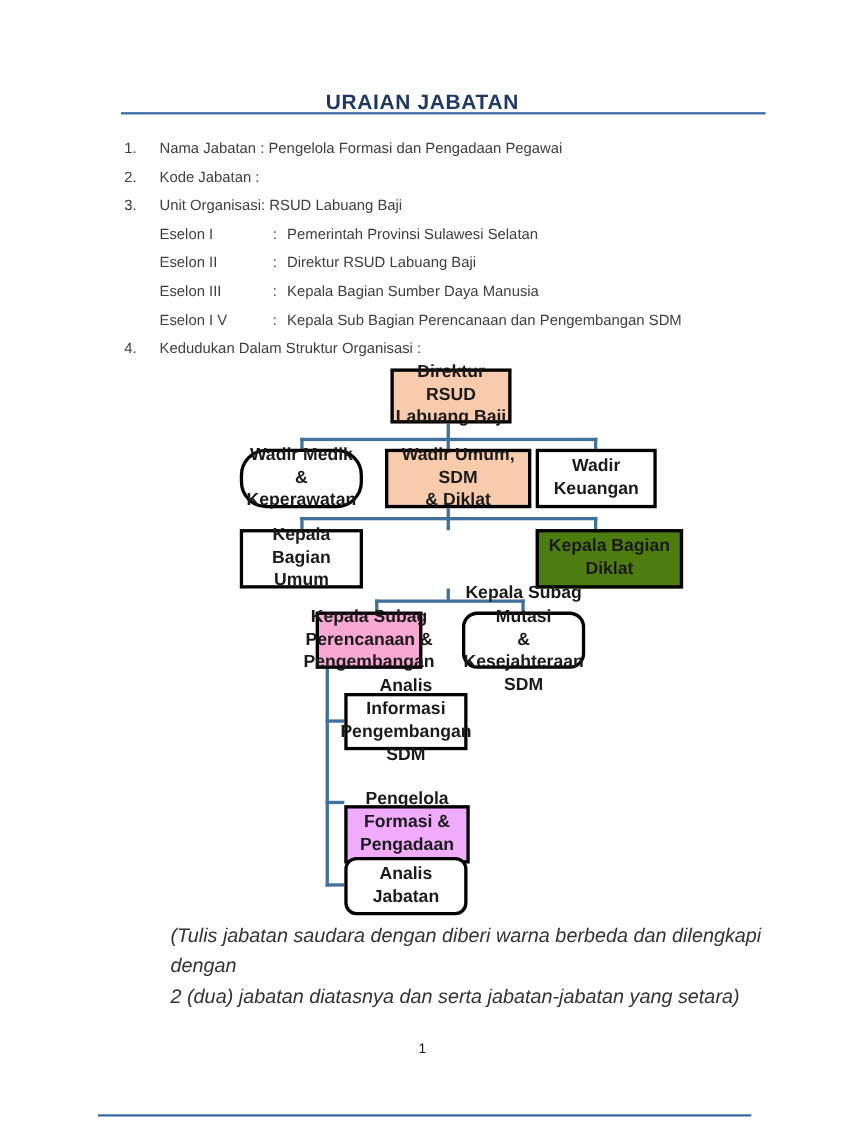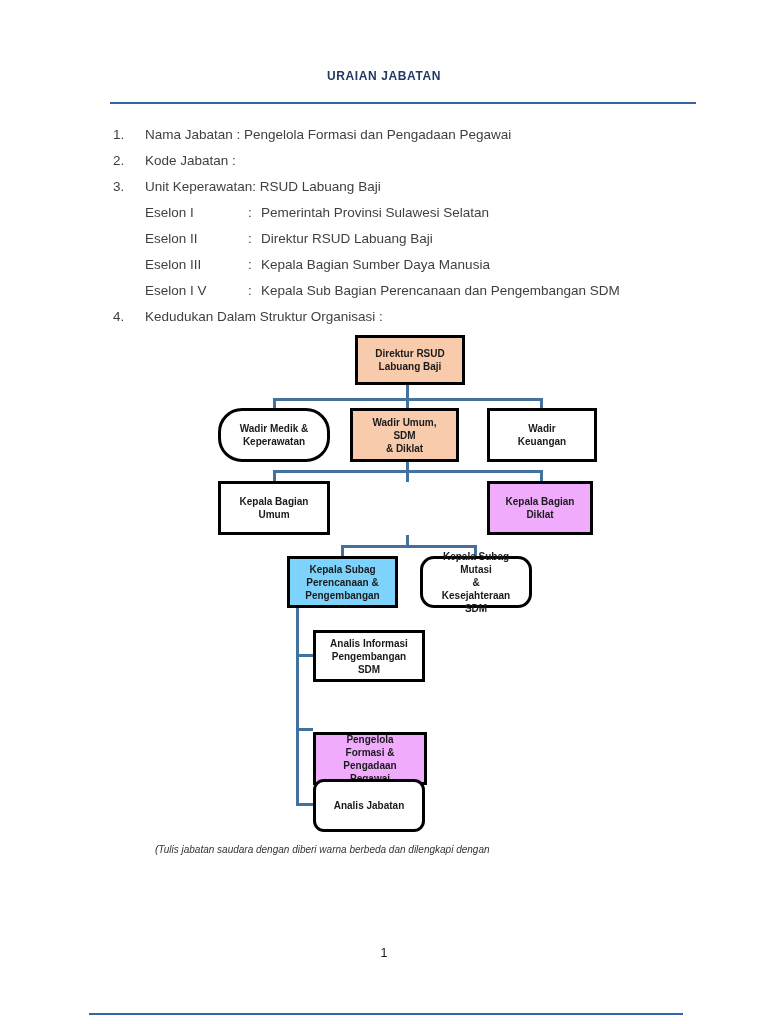--- a/index.html
+++ b/index.html
@@ -2,65 +2,65 @@
 <html style="--title_navy: #1F3864; --rule_blue: #3465A8; --connector_blue: #41719C; --box_border: #000000; --box_text: #1A1A1A; --body_text: #3F3F3F; --peach: #F8CBAD; --white_fill: #FFFFFF; --sage: #EAECDF;"><head>
 <meta charset="utf-8">
 <style>
   html,body{margin:0;padding:0;}
   body{
     width:768px;height:1024px;position:relative;background:#ffffff;
     font-family:"Liberation Sans","DejaVu Sans",sans-serif;
     color:var(--body_text,#3F3F3F);overflow:hidden;
   }
   .title{
-    position:absolute;top:69px;left:0;width:768px;text-align:center;
-    font-size:12px;font-weight:bold;letter-spacing:0.6px;
+    position:absolute;top:83px;left:0;width:768px;text-align:center;
+    font-size:19px;font-weight:bold;letter-spacing:0.6px;
     color:var(--title_navy,#1F3864);
   }
   .rule{position:absolute;height:2px;background:var(--rule_blue,#3465A8);}
   .top-rule{top:102px;left:110px;width:586px;}
   .footer-rule{top:1013px;left:89px;width:594px;}
   .list{position:absolute;top:122px;left:113px;width:600px;font-size:13.5px;}
   .li{display:flex;height:26px;line-height:26px;}
   .li .num{width:32px;flex:0 0 32px;}
   .li.eselon{padding-left:32px;}
   .li .eslabel{width:103px;flex:0 0 103px;}
   .li .sep{width:13px;flex:0 0 13px;}
   .diagram{position:absolute;top:0;left:0;width:768px;height:1024px;}
   .node{
     position:absolute;box-sizing:border-box;border:3px solid var(--box_border,#000);
     display:flex;align-items:center;justify-content:center;text-align:center;
-    font-size:10px;font-weight:bold;line-height:1.3;color:var(--box_text,#1A1A1A);
-    white-space:pre-line;padding:14px;
+    font-size:16px;font-weight:bold;line-height:1.3;color:var(--box_text,#1A1A1A);
+    white-space:pre-line;padding:1px;
   }
   .connector{position:absolute;background:var(--connector_blue,#41719C);}
   .note{
     position:absolute;top:836px;left:155px;width:545px;
-    font-size:10px;font-style:italic;line-height:28px;color:#333333;
+    font-size:18px;font-style:italic;line-height:28px;color:#333333;
   }
   .pagenum{position:absolute;top:946px;left:0;width:768px;text-align:center;font-size:12.5px;color:#1A1A1A;}
 </style>
 </head>
 <body>
 
 <div class="title">URAIAN JABATAN</div>
 <div class="rule top-rule"></div>
 
 <div class="list">
   <div class="li">
     <span class="num">1.</span>
     <span class="txt">Nama Jabatan : Pengelola Formasi dan Pengadaan Pegawai</span>
   </div>
   <div class="li">
     <span class="num">2.</span>
     <span class="txt">Kode Jabatan  :</span>
   </div>
   <div class="li">
     <span class="num">3.</span>
-    <span class="txt">Unit Keperawatan: RSUD Labuang Baji</span>
+    <span class="txt">Unit Organisasi: RSUD Labuang Baji</span>
   </div>
   <div class="li eselon">
     <span class="eslabel">Eselon I</span>
     <span class="sep">:</span>
     <span class="esvalue">Pemerintah Provinsi Sulawesi Selatan</span>
   </div>
   <div class="li eselon">
     <span class="eslabel">Eselon II</span>
     <span class="sep">:</span>
     <span class="esvalue">Direktur RSUD Labuang Baji</span>
@@ -101,46 +101,47 @@
   <div class="connector" style="left:296px;top:654px;width:17px;height:3px;"></div>
   <div class="connector" style="left:296px;top:728px;width:17px;height:3px;"></div>
   <div class="connector" style="left:296px;top:803px;width:17px;height:3px;"></div>
 
   <div class="node" style="left: 355px; top: 335px; width: 110px; height: 50px; background-color: rgb(248, 203, 173);">Direktur RSUD
 Labuang Baji</div>
 
   <div class="node" style="left: 218px; top: 408px; width: 112px; height: 54px; background-color: rgb(255, 255, 255); border-radius: 24px;">Wadir Medik &amp;
 Keperawatan</div>
 
-  <div class="node" style="left: 350px; top: 408px; width: 109px; height: 54px; background-color: rgb(248, 203, 173);">Wadir Umum, SDM
+  <div class="node" style="left: 350px; top: 408px; width: 133px; height: 54px; background-color: rgb(248, 203, 173);">Wadir Umum, SDM
 &amp; Diklat</div>
 
   <div class="node" style="left: 487px; top: 408px; width: 110px; height: 54px; background-color: rgb(255, 255, 255);">Wadir Keuangan</div>
 
   <div class="node" style="left: 218px; top: 481px; width: 112px; height: 54px; background-color: rgb(255, 255, 255);">Kepala Bagian
 Umum</div>
 
 
-  <div class="node" style="left: 487px; top: 481px; width: 106px; height: 54px; background-color: #f0abfc;">Kepala Bagian Diklat</div>
+  <div class="node" style="left: 487px; top: 481px; width: 134px; height: 54px; background-color: #4d7c0f;">Kepala Bagian Diklat</div>
 
-  <div class="node" style="left: 287px; top: 556px; width: 111px; height: 52px; background-color: #7dd3fc;">Kepala Subag
+  <div class="node" style="left: 287px; top: 556px; width: 97px; height: 52px; background-color: #f9a8d4;">Kepala Subag
 Perencanaan &amp;
 Pengembangan</div>
 
   <div class="node" style="left: 420px; top: 556px; width: 112px; height: 52px; background-color: rgb(255, 255, 255); border-radius: 14px;">Kepala Subag Mutasi
 &amp; Kesejahteraan
 SDM</div>
 
   <div class="node" style="left: 313px; top: 630px; width: 112px; height: 52px; background-color: rgb(255, 255, 255);">Analis Informasi
 Pengembangan SDM</div>
 
   <div class="node" style="left: 313px; top: 732px; width: 114px; height: 53px; background-color: #f0abfc;">Pengelola Formasi &amp;
 Pengadaan Pegawai</div>
 
   <div class="node" style="left: 313px; top: 779px; width: 112px; height: 53px; background-color: rgb(255, 255, 255); border-radius: 11px;">Analis Jabatan</div>
 </div>
 
 <div class="note">
   <div>(Tulis jabatan saudara dengan diberi warna berbeda dan dilengkapi dengan</div>
+  <div>2 (dua) jabatan diatasnya dan serta jabatan-jabatan yang setara)</div>
 </div>
 
 <div class="pagenum">1</div>
 <div class="rule footer-rule"></div>
 
 </body></html>

